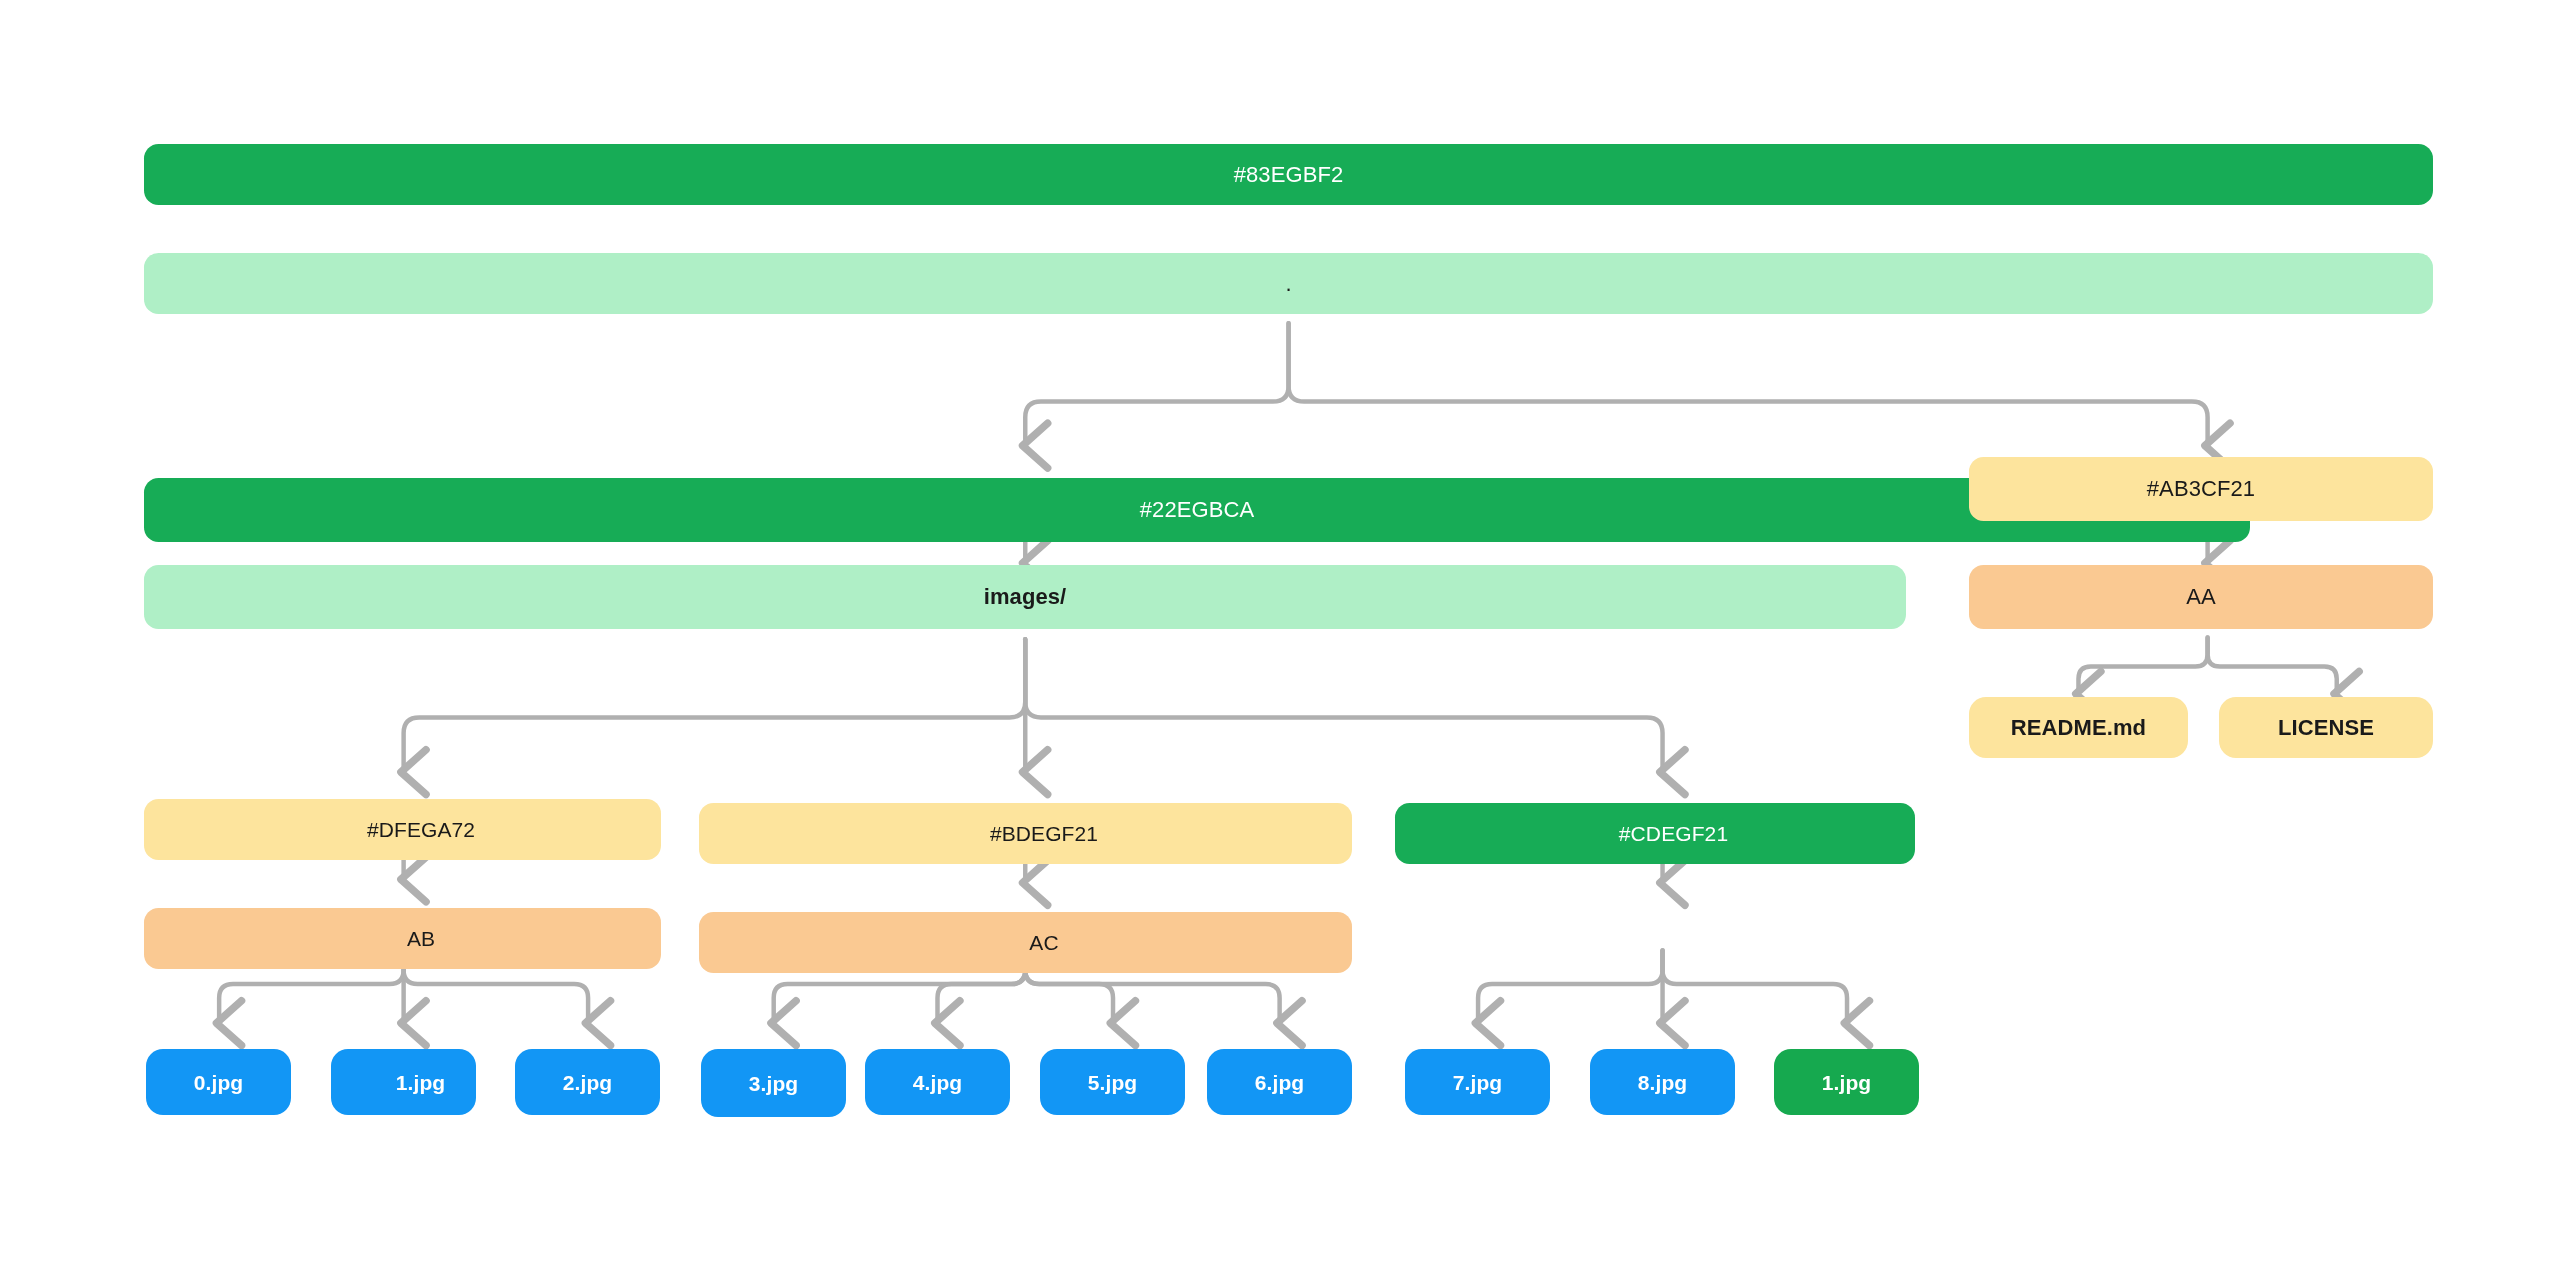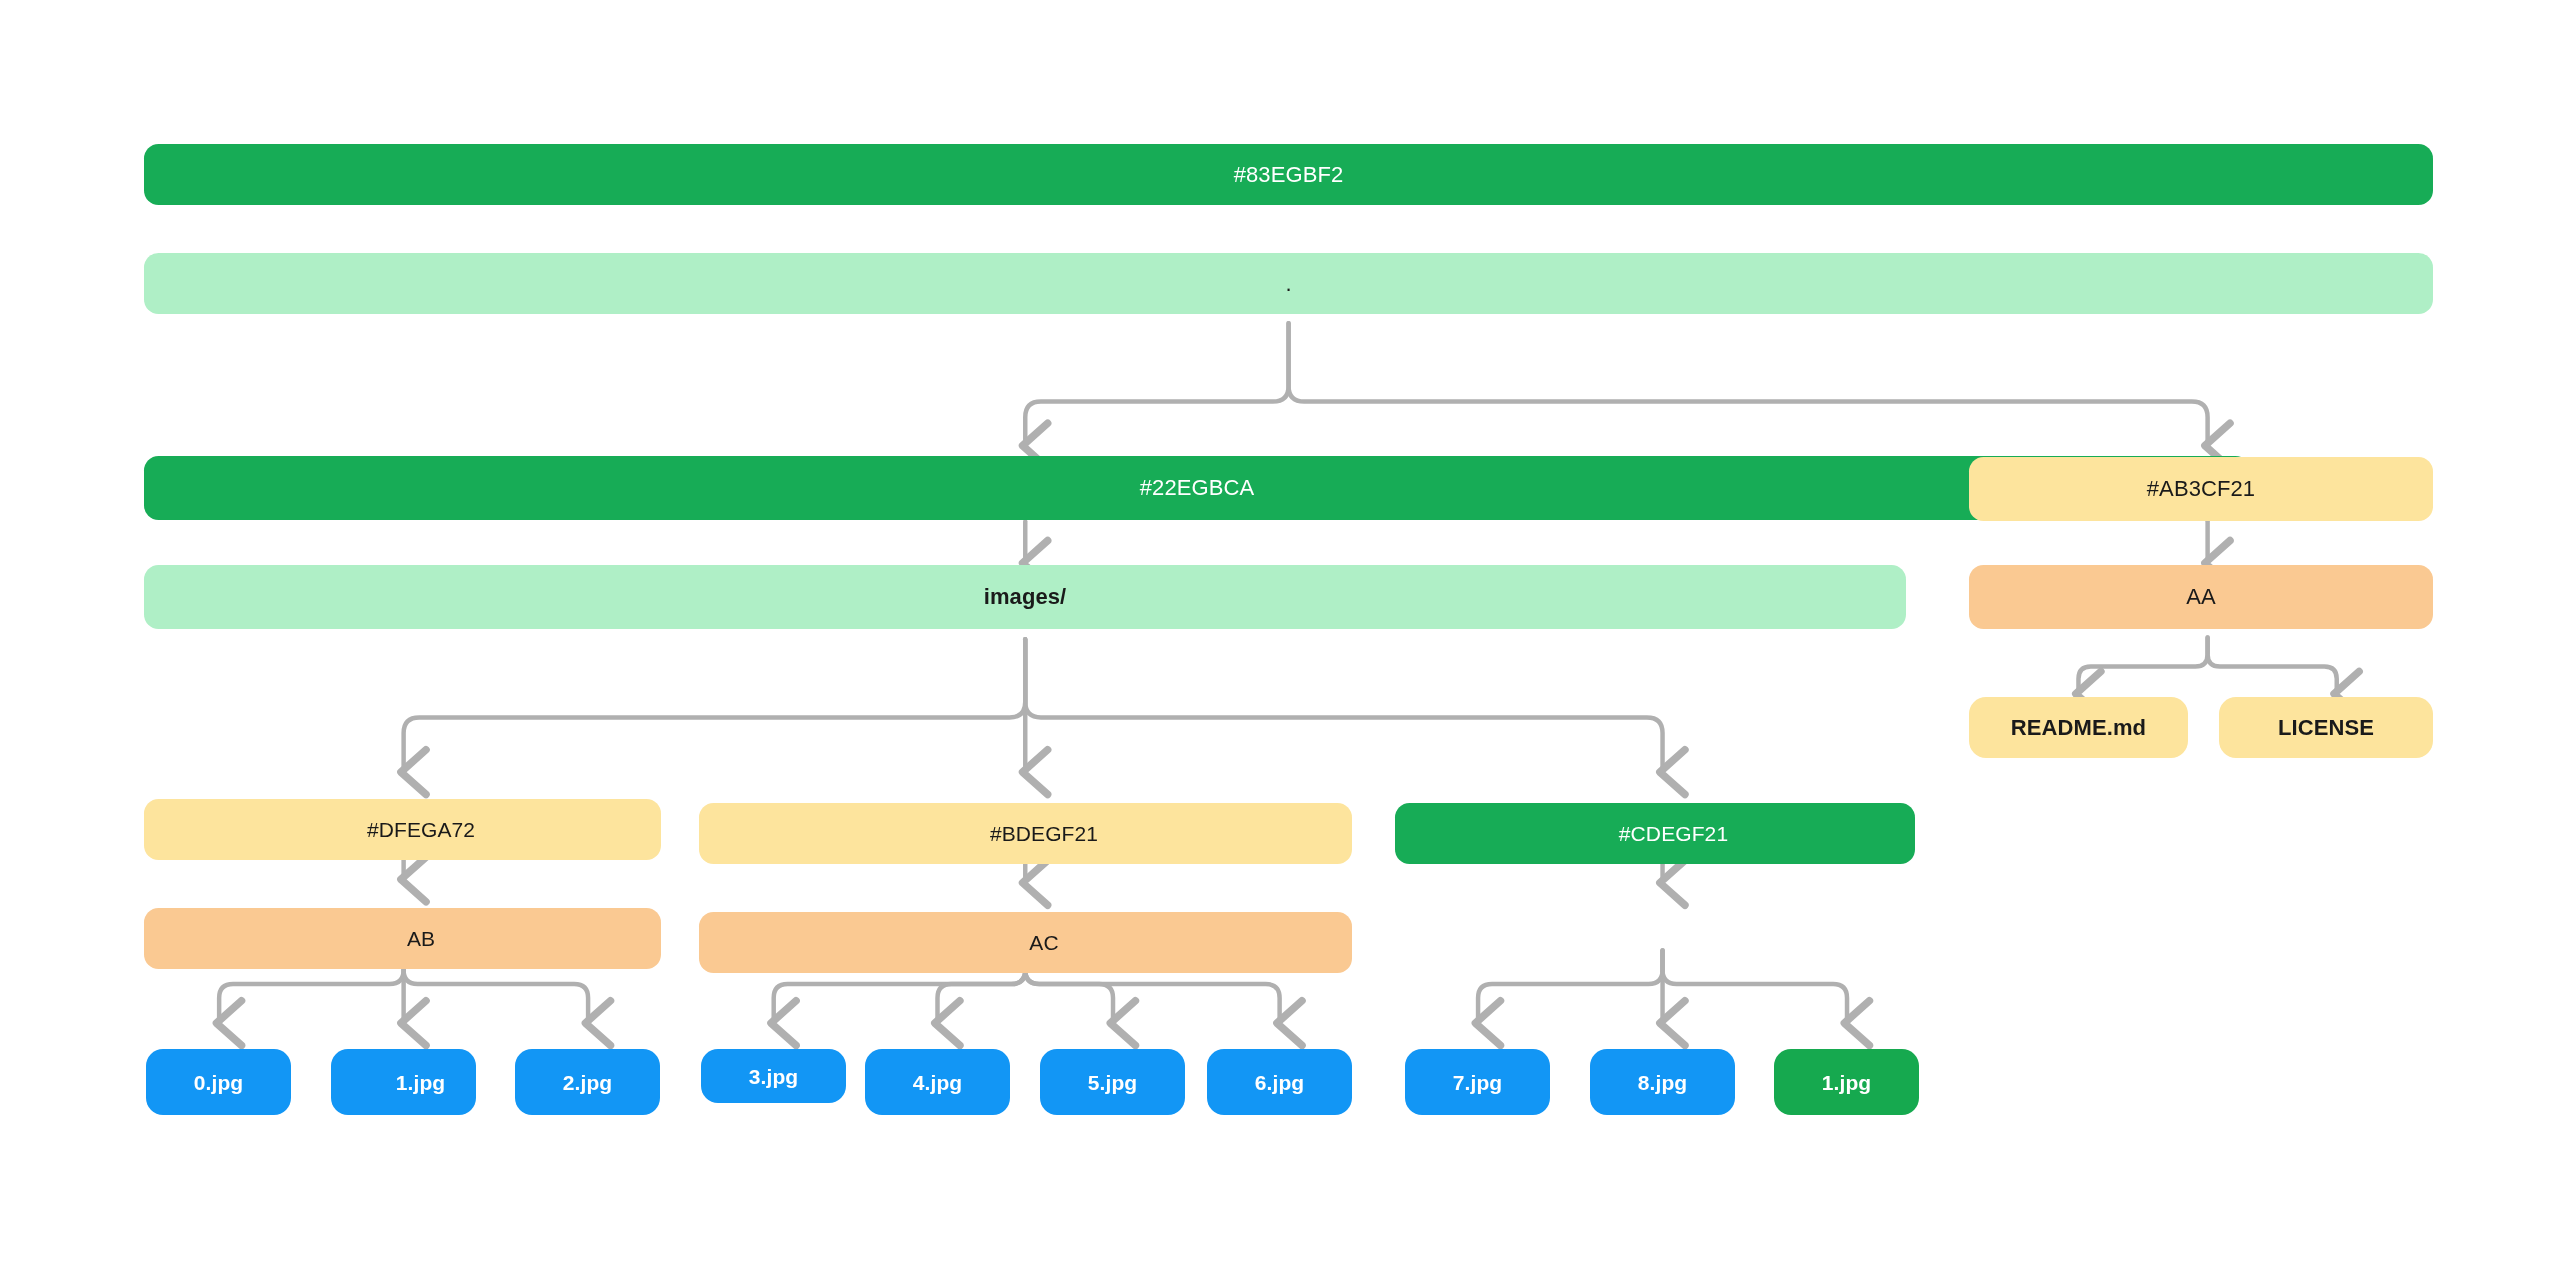--- a/index.html
+++ b/index.html
@@ -92,21 +92,21 @@
       <path d="M2974,1700 L2974,1735 Q2974,1760 2949,1760 L2669,1760 Q2644,1760 2644,1785 L2644,1825" marker-end="url(#ah)"></path>
       <path d="M2974,1700 L2974,1825" marker-end="url(#ah)"></path>
       <path d="M2974,1700 L2974,1735 Q2974,1760 2999,1760 L3279,1760 Q3304,1760 3304,1785 L3304,1825" marker-end="url(#ah)"></path>
     </g>
   </svg>
 
   <div class="node n-bar c-green t-28" style="left:144px; top:144px; width:2289px; height:61px;">#83EGBF2</div>
 
   <div class="node n-bar c-greenlt t-28" style="left:144px; top:253px; width:2289px; height:61px;">.</div>
 
-  <div class="node n-bar c-green t-28" style="left:144px; top:456px; width:2106px; height:64px;">#22EGBCA</div>
+  <div class="node n-bar c-green t-28" style="left:144px; top:478px; width:2106px; height:64px;">#22EGBCA</div>
 
   <div class="node n-bar c-yellow t-28" style="left:1969px; top:457px; width:464px; height:64px;">#AB3CF21</div>
 
   <div class="node n-bar c-greenlt t-28b" style="left:144px; top:565px; width:1762px; height:64px;">images/</div>
 
   <div class="node n-bar c-orange t-28" style="left:1969px; top:565px; width:464px; height:64px;">AA</div>
 
   <div class="node n-leaf c-yellow t-28b" style="left:1969px; top:697px; width:219px; height:61px;">README.md</div>
 
   <div class="node n-leaf c-yellow t-28b" style="left:2219px; top:697px; width:214px; height:61px;">LICENSE</div>
@@ -121,21 +121,21 @@
 
   <div class="node n-bar c-orange t-26" style="left:699px; top:912px; width:653px; height:61px;">AC</div>
 
 
   <div class="node n-leaf c-blue t-leaf" style="left:146px; top:1049px; width:145px; height:66px;">0.jpg</div>
 
   <div class="node n-leaf c-blue t-leaf" style="left:331px; top:1049px; width:145px; height:66px;padding-left:34px;">1.jpg</div>
 
   <div class="node n-leaf c-blue t-leaf" style="left:515px; top:1049px; width:145px; height:66px;">2.jpg</div>
 
-  <div class="node n-leaf c-blue t-leaf" style="left:701px; top:1049px; width:145px; height:54px;">3.jpg</div>
+  <div class="node n-leaf c-blue t-leaf" style="left:701px; top:1049px; width:145px; height:68px;">3.jpg</div>
 
   <div class="node n-leaf c-blue t-leaf" style="left:865px; top:1049px; width:145px; height:66px;">4.jpg</div>
 
   <div class="node n-leaf c-blue t-leaf" style="left:1040px; top:1049px; width:145px; height:66px;">5.jpg</div>
 
   <div class="node n-leaf c-blue t-leaf" style="left:1207px; top:1049px; width:145px; height:66px;">6.jpg</div>
 
   <div class="node n-leaf c-blue t-leaf" style="left:1405px; top:1049px; width:145px; height:66px;">7.jpg</div>
 
   <div class="node n-leaf c-blue t-leaf" style="left:1590px; top:1049px; width:145px; height:66px;">8.jpg</div>

